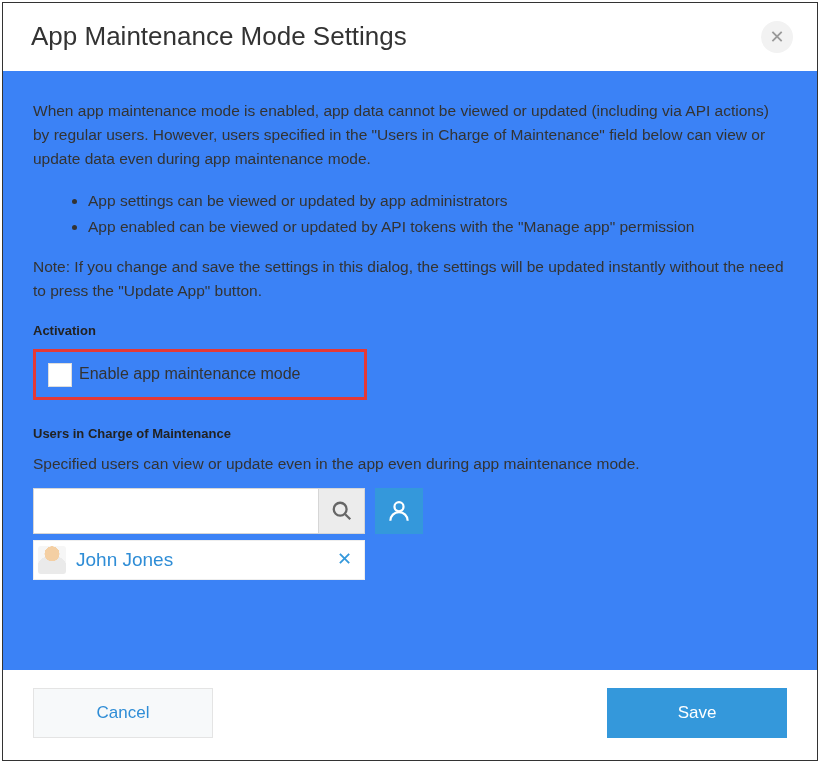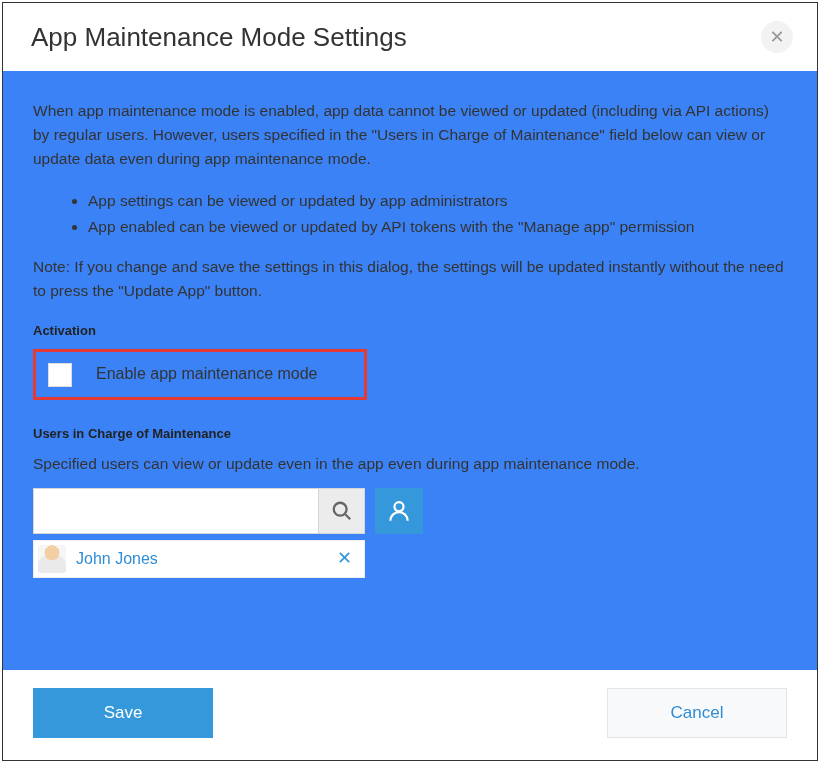--- a/index.html
+++ b/index.html
@@ -14,21 +14,21 @@
       width: 816px;
       height: 759px;
       margin: 2px;
       border: 1px solid #333;
       display: flex;
       flex-direction: column;
       background: #fff;
     }
     .dialog-header {
       display: flex;
-      align-items: center;
+      align-items: flex-start;
       justify-content: space-between;
       padding: 18px 24px 18px 28px;
       background: #fff;
       gap: 32px;
     }
     .dialog-title {
       font-size: 26px;
       font-weight: 400;
       color: #333;
     }
@@ -67,21 +67,21 @@
     }
     .highlight-box {
       border: 3px solid #e53935;
       padding: 10px 12px;
       width: 334px;
       margin-bottom: 24px;
     }
     .checkbox-row {
       display: flex;
       align-items: center;
-      gap: 24px;
+      gap: 7px;
     }
     .checkbox {
       width: 24px;
       height: 24px;
       border: 1px solid #ddd;
       background: #fff;
       cursor: pointer;
     }
     .checkbox-label { font-size: 16px; color: #333; }
     .users-desc { margin: 6px 0 12px 0; }
@@ -134,21 +134,21 @@
       border: 1px solid #eee;
     }
     .avatar {
       width: 28px;
       height: 28px;
       border-radius: 3px;
       background: radial-gradient(circle at 50% 28%, #f4cfa3 0 30%, transparent 31%),
                   radial-gradient(circle at 50% 90%, #eaeaea 0 55%, transparent 56%),
                   #f6f6f6;
     }
-    .user-name { color: #2f8dd6; font-size: 16px; flex: 1; }
+    .user-name { color: #2f8dd6; font-size: 19px; flex: 1; }
     .remove-user {
       color: #3498db;
       font-size: 18px;
       cursor: pointer;
       padding: 0 4px;
     }
     .dialog-footer {
       display: flex;
       justify-content: space-between;
       align-items: center;
@@ -227,21 +227,21 @@
     <div class="user-chip">
       <div class="avatar"></div>
       <span class="user-name">John Jones</span>
       <span class="remove-user">
         <span>✕</span>
       </span>
     </div>
   </div>
 
   <div class="dialog-footer">
+    <div class="btn btn-cancel">
+      <span>Cancel</span>
+    </div>
     <div class="btn btn-save">
       <span>Save</span>
     </div>
-    <div class="btn btn-cancel">
-      <span>Cancel</span>
-    </div>
   </div>
 
 </div>
 
 </body></html>

